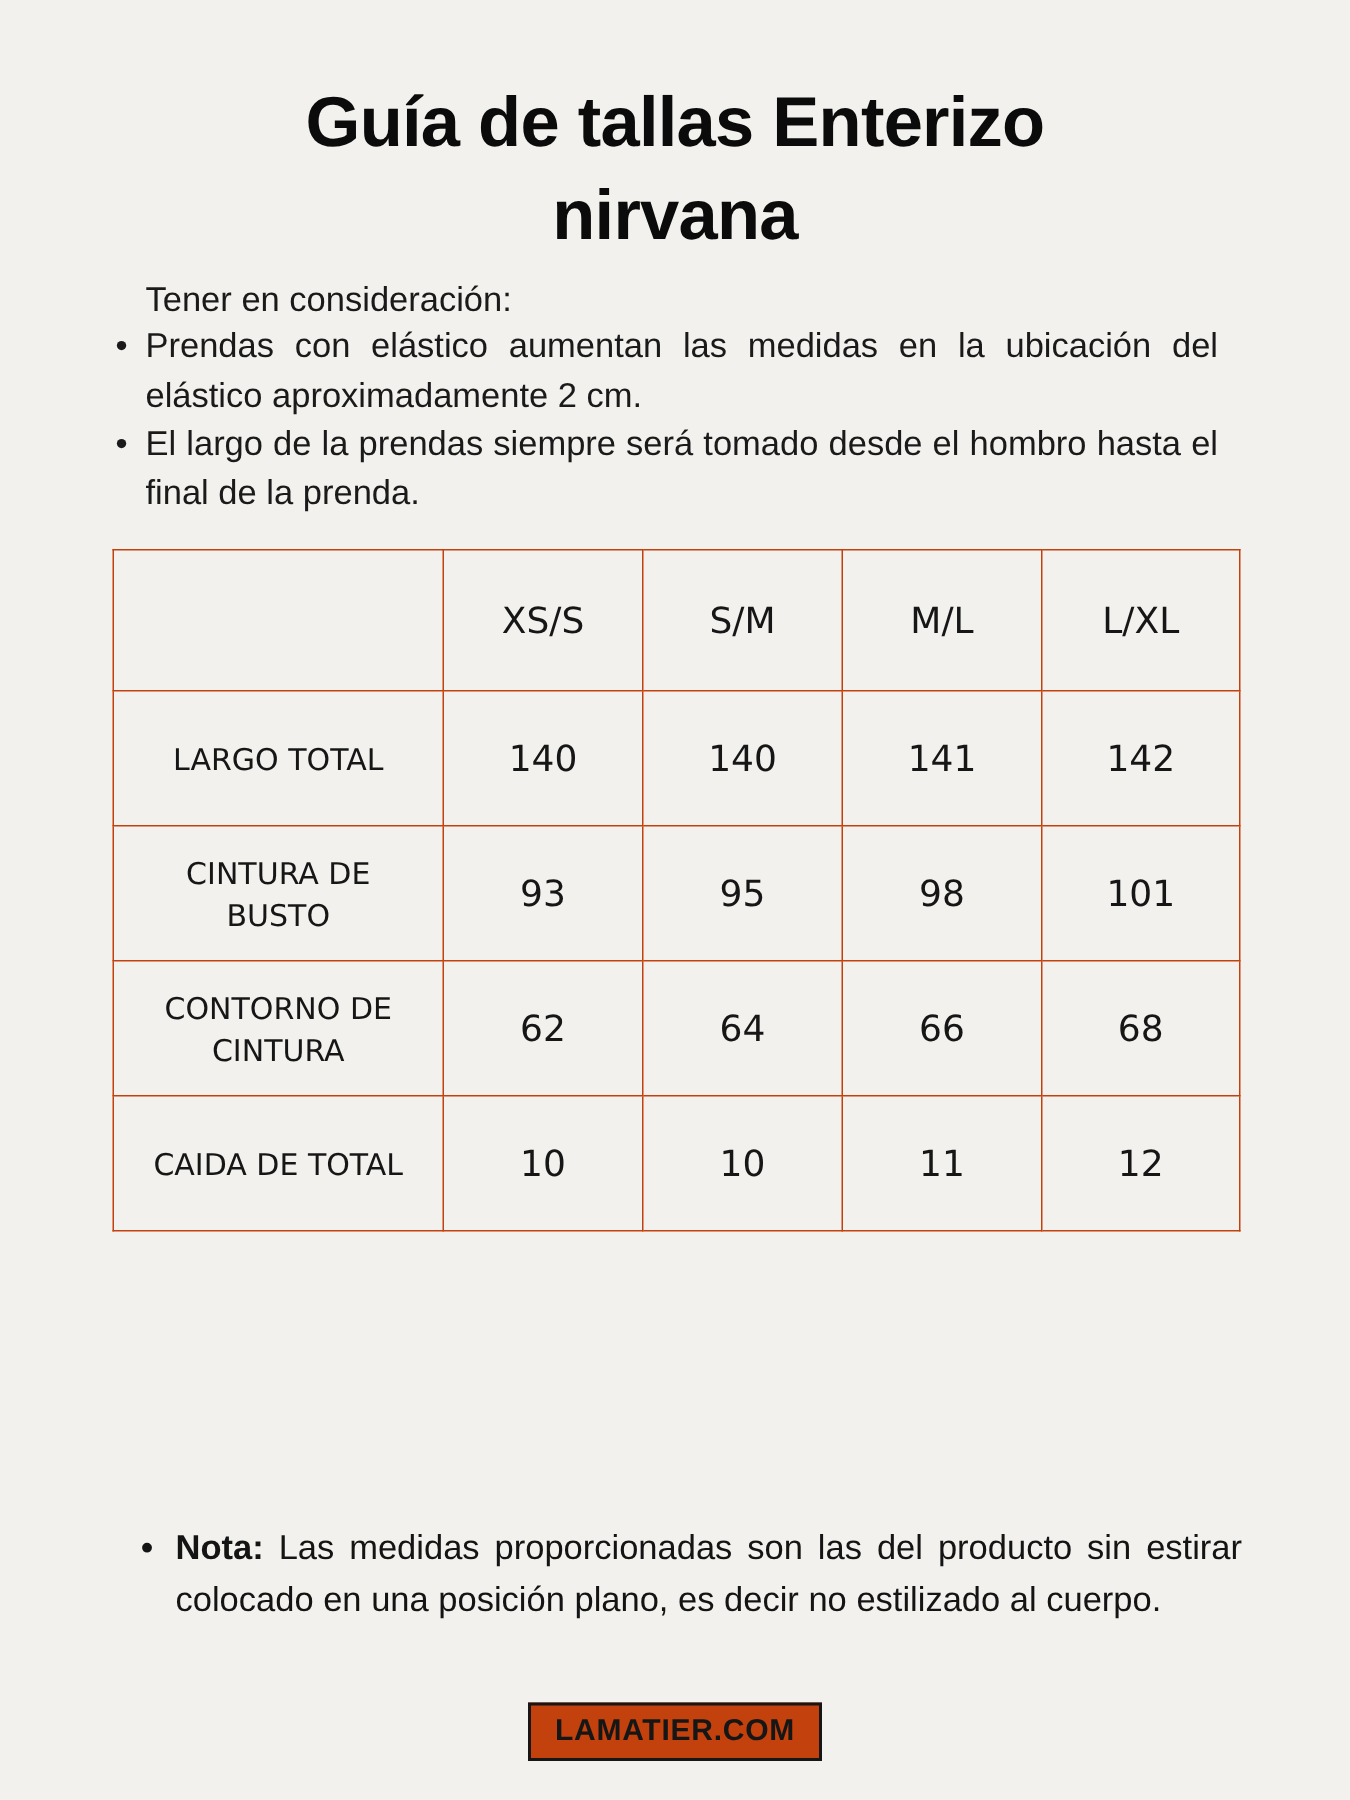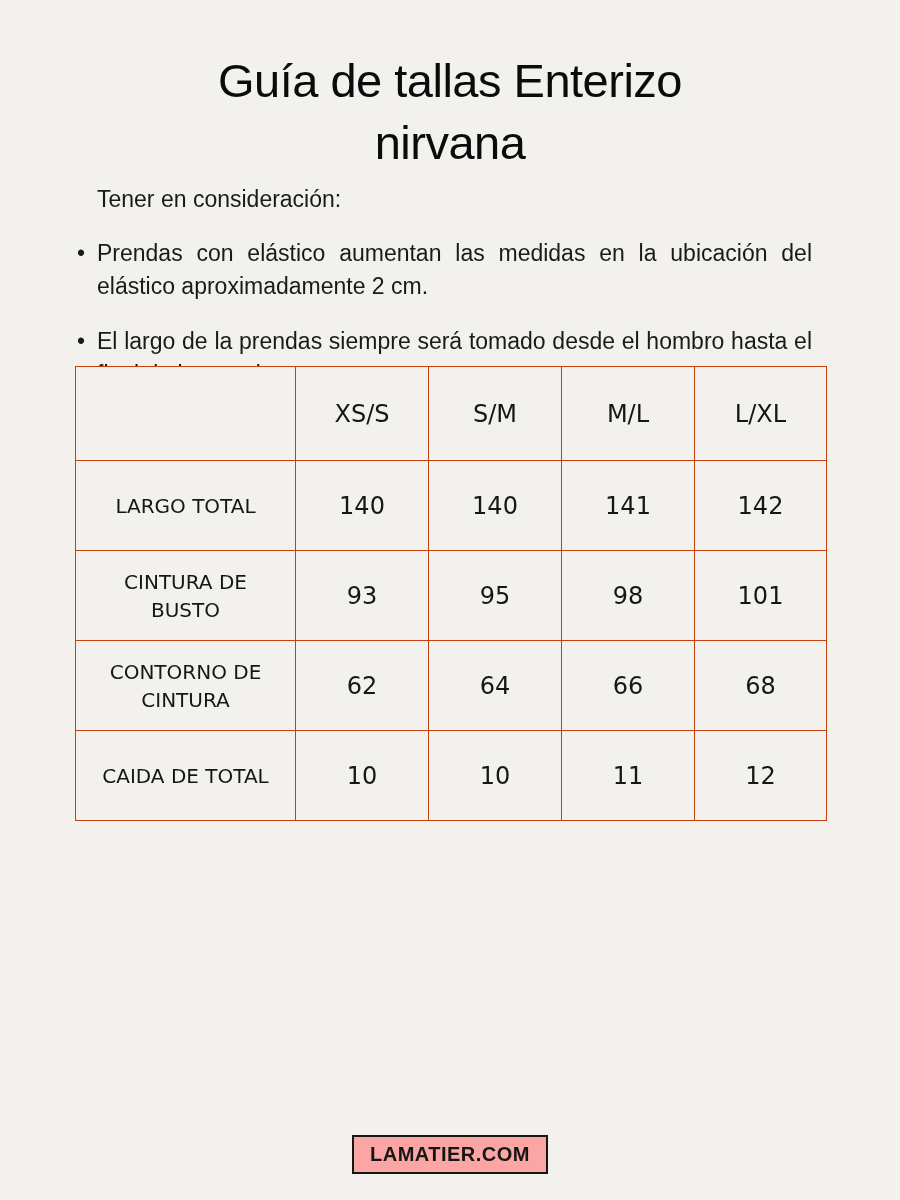--- a/index.html
+++ b/index.html
@@ -20,21 +20,21 @@
   }
 
   
   .title {
     position: absolute;
     top: 50px;
     left: 0;
     right: 0;
     text-align: center;
     font-size: 47px;
-    font-weight: 400;
+    font-weight: 700;
     line-height: 62px;
     letter-spacing: -0.5px;
     color: #0b0b0b;
   }
   .title .title-line { display: block; }
 
   
   .intro {
     position: absolute;
     top: 184px;
@@ -52,21 +52,20 @@
     width: 737px;
     list-style: none;
   }
   .considerations li {
     position: relative;
     padding-left: 22px;
     font-size: 23px;
     line-height: 32.5px;
     text-align: justify;
     color: #1a1a1a;
-    margin-top: 23px;
   }
   .considerations li::before {
     content: "\2022";
     position: absolute;
     left: 2px;
     top: 0;
     font-size: 23px;
   }
 
   
@@ -121,21 +120,21 @@
     position: absolute;
     top: 1135px;
     left: 0;
     right: 0;
     display: flex;
     justify-content: center;
   }
   .brand-box {
     border: 2px solid #161616;
     padding: 6px 16px;
-    background: #fca5a5;
+    background: #c2410c;
   }
   .brand-text {
     font-size: 20px;
     font-weight: 700;
     letter-spacing: 0.5px;
     color: #161616;
   }
 </style>
 </head>
 <body>
@@ -196,20 +195,24 @@
       <tr>
         <td class="row-label">CAIDA DE TOTAL</td>
         <td>10</td>
         <td>10</td>
         <td>11</td>
         <td>12</td>
       </tr>
     </tbody>
   </table>
 
+  <div class="note">
+    <span class="note-label">Nota:</span>
+    <span class="note-text">Las medidas proporcionadas son las del producto sin estirar colocado en una posición plano, es decir no estilizado al cuerpo.</span>
+  </div>
 
   <div class="footer">
     <div class="brand-box">
       <span class="brand-text">LAMATIER.COM</span>
     </div>
   </div>
 
 </div>
 
 </body></html>

